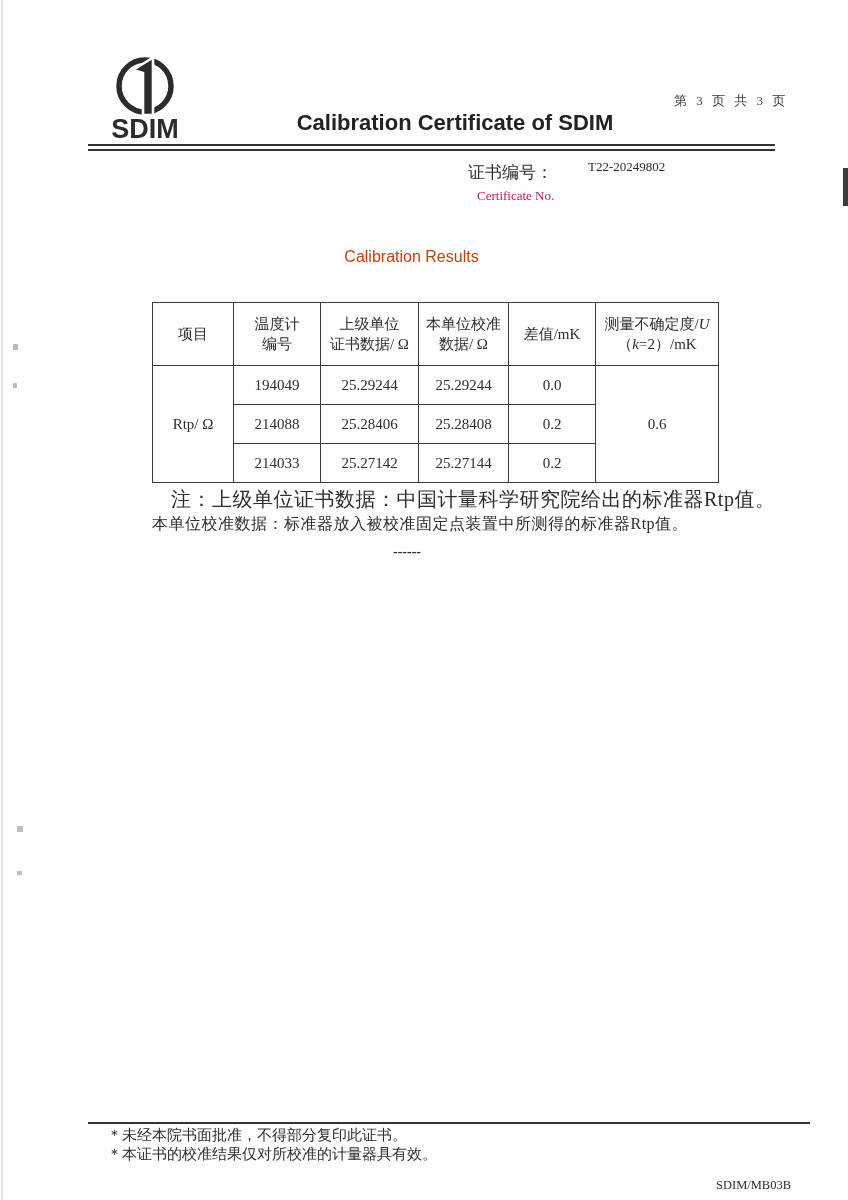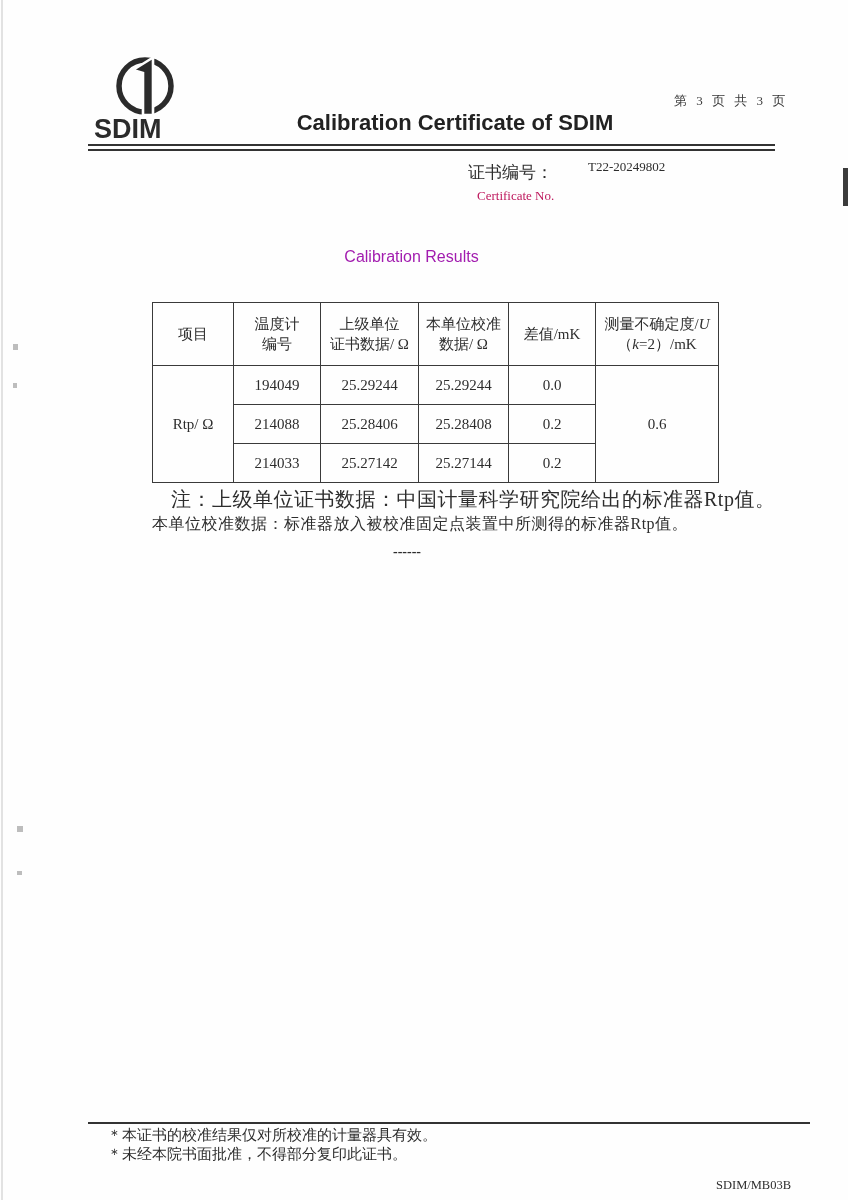--- a/index.html
+++ b/index.html
@@ -2,21 +2,21 @@
 <html><head>
 <meta charset="utf-8">
 <style>
   html,body { margin:0; padding:0; background:#ffffff; }
   .page {
     position:relative; width:848px; height:1200px; background:#fefefe;
     font-family:"Liberation Serif","DejaVu Serif",serif; color:#2d2d2d;
     overflow:hidden;
   }
   
-  .logo { position:absolute; left:94px; top:54px; width:102px; text-align:left; }
+  .logo { position:absolute; left:94px; top:54px; width:102px; text-align:center; }
   .logo svg { display:block; margin:0 auto; }
   .logo-text { font-family:"Liberation Sans","DejaVu Sans",sans-serif; font-weight:bold;
     font-size:27px; letter-spacing:0px; color:#2b2b2b; line-height:28px; margin-top:-3px; }
   .title-zh { position:absolute; left:0; right:0; top:68px; text-align:center;
     font-size:31px; font-weight:bold; letter-spacing:-0.5px; color:#262626; }
   .page-info { position:absolute; left:674px; top:92px; font-size:13px;
     letter-spacing:3px; color:#3a3a3a; }
   .title-en { position:absolute; left:0; right:0; top:110px; text-align:center; padding-left:62px;
     font-family:"Liberation Sans","DejaVu Sans",sans-serif; font-weight:bold; font-size:22px; color:#222; }
   .header-rule { position:absolute; left:88px; top:144px; width:687px; height:3px;
@@ -24,21 +24,21 @@
   
   .cert-label { position:absolute; left:468px; top:161px; font-size:17px; color:#2d2d2d; }
   .cert-number { position:absolute; left:588px; top:159px; font-size:13px; color:#2d2d2d; }
   .cert-en { position:absolute; left:468px; top:188px; font-size:13px;
     font-family:Liberation Serif, serif; color:#be185d;margin-left:9px; }
   
   .results-title { position:absolute; left:0; right:0; top:213px; text-align:center; padding-right:34px;
     font-family:"Liberation Sans","DejaVu Sans",sans-serif; font-weight:bold;
     font-size:31px; letter-spacing:2px; color:#1f1f1f; }
   .results-en { position:absolute; left:0; right:0; top:248px; text-align:center; padding-right:25px;
-    font-family:"Liberation Sans","DejaVu Sans",sans-serif; font-size:16px; color:#a21caf; }
+    font-family:"Liberation Sans","DejaVu Sans",sans-serif; font-size:16px; color:#c2410c; }
   .intro { position:absolute; left:148px; top:274px; font-size:16px; letter-spacing:1px; }
   
   table.results { position:absolute; left:152px; top:302px; border-collapse:collapse;
     table-layout:fixed; width:566px; }
   table.results td { border:1.6px solid #3a3a3a; text-align:center; vertical-align:middle;
     padding:0; font-size:15px; line-height:20px; color:#2d2d2d; }
   tr.hdr td { height:62px; }
   tr.data td { height:38px; }
   .num { font-size:15px; }
   .it { font-style:italic; }
@@ -145,18 +145,18 @@
     </tr>
   </tbody>
     </table>
 
   <div class="note1">注：上级单位证书数据：中国计量科学研究院给出的标准器Rtp值。</div>
   <div class="note2">本单位校准数据：标准器放入被校准固定点装置中所测得的标准器Rtp值。</div>
   <div class="dashes">------</div>
 
   <div class="footer-rule"></div>
   <div class="footer-notes">
+    <div>＊未经本院书面批准，不得部分复印此证书。</div>
     <div>＊本证书的校准结果仅对所校准的计量器具有效。</div>
-    <div>＊未经本院书面批准，不得部分复印此证书。</div>
   </div>
   <div class="form-code">SDIM/MB03B</div>
 
 </div>
 
 </body></html>

